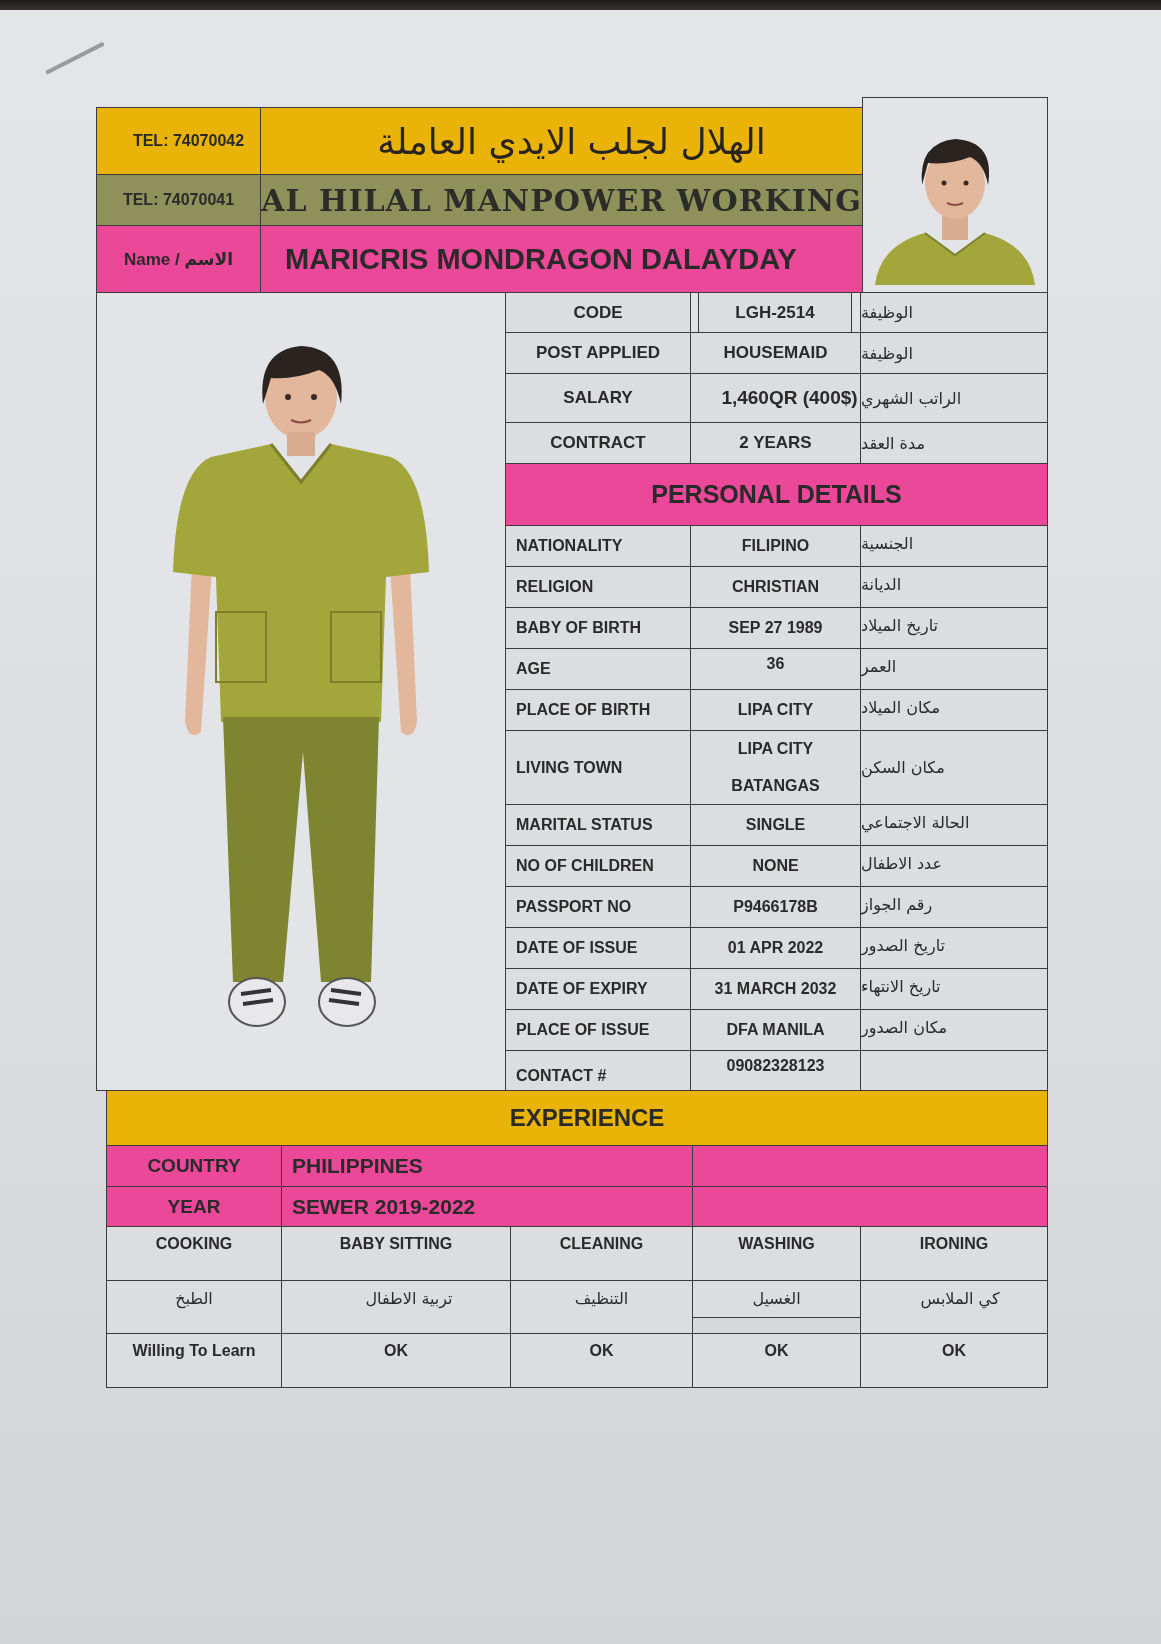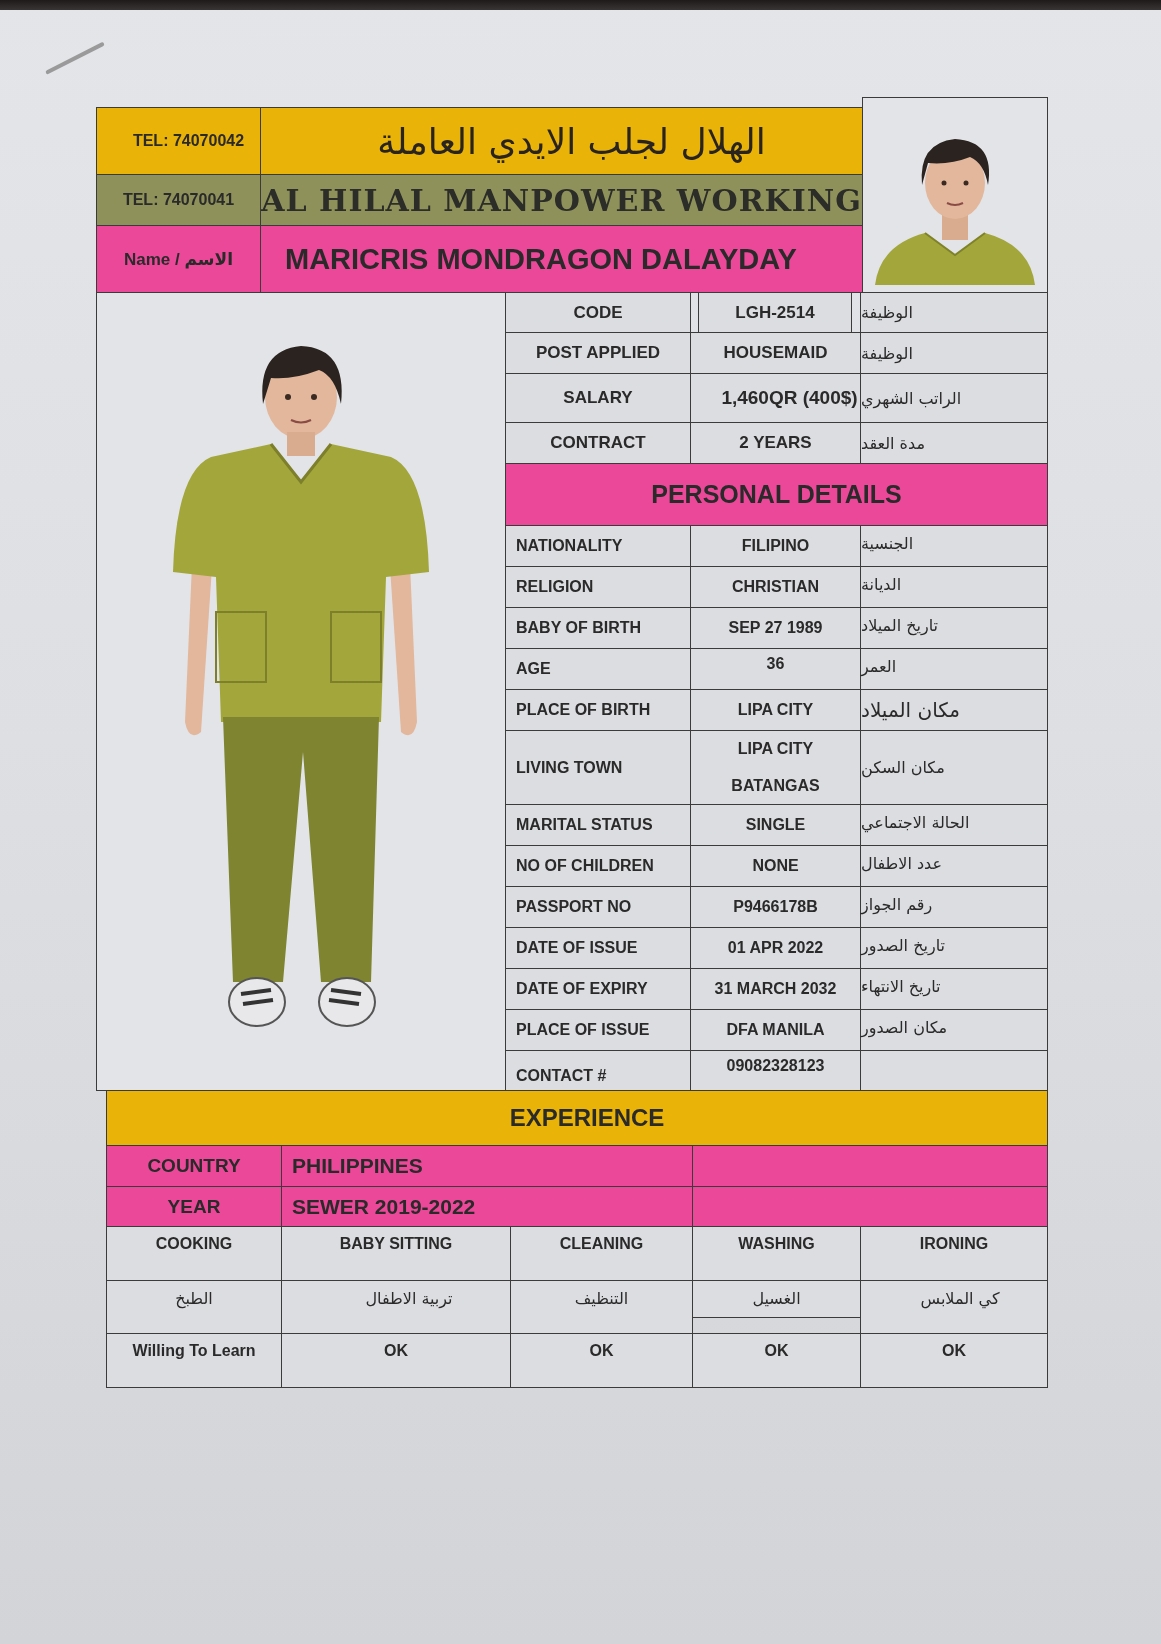--- a/index.html
+++ b/index.html
@@ -115,21 +115,21 @@
     <div class="cell grey left-align" style="left:505px;top:607px;width:186px;height:42px;font-size:16px;">BABY OF BIRTH</div>
     <div class="cell grey" style="left:690px;top:607px;width:171px;height:42px;font-size:16px;">SEP 27 1989</div>
     <div class="cell grey arabic right-align top-align" style="left:860px;top:607px;width:188px;height:42px;font-size:16px;">تاريخ الميلاد</div>
 
     <div class="cell grey left-align" style="left:505px;top:648px;width:186px;height:42px;font-size:16px;">AGE</div>
     <div class="cell grey" style="left:690px;top:648px;width:171px;height:42px;font-size:16px;align-items:flex-start;padding-top:6px;">36</div>
     <div class="cell grey arabic right-align top-align" style="left:860px;top:648px;width:188px;height:42px;font-size:16px;">العمر</div>
 
     <div class="cell grey left-align" style="left:505px;top:689px;width:186px;height:42px;font-size:16px;">PLACE OF BIRTH</div>
     <div class="cell grey" style="left:690px;top:689px;width:171px;height:42px;font-size:16px;">LIPA CITY</div>
-    <div class="cell grey arabic right-align top-align" style="left:860px;top:689px;width:188px;height:42px;font-size:20px;">مكان الميلاد</div>
+    <div class="cell grey arabic right-align top-align" style="left:860px;top:689px;width:188px;height:42px;font-size:16px;">مكان الميلاد</div>
 
     <div class="cell grey left-align" style="left:505px;top:730px;width:186px;height:75px;font-size:16px;">LIVING TOWN</div>
     <div class="cell grey" style="left:690px;top:730px;width:171px;height:75px;font-size:16px;flex-direction:column;justify-content:space-around;">
       <span>LIPA CITY</span>
       <span>BATANGAS</span>
     </div>
     <div class="cell grey arabic right-align" style="left:860px;top:730px;width:188px;height:75px;font-size:16px;">مكان السكن</div>
 
     <div class="cell grey left-align" style="left:505px;top:804px;width:202px;height:42px;font-size:16px;">MARITAL STATUS</div>
     <div class="cell grey" style="left:690px;top:804px;width:171px;height:42px;font-size:16px;">SINGLE</div>

